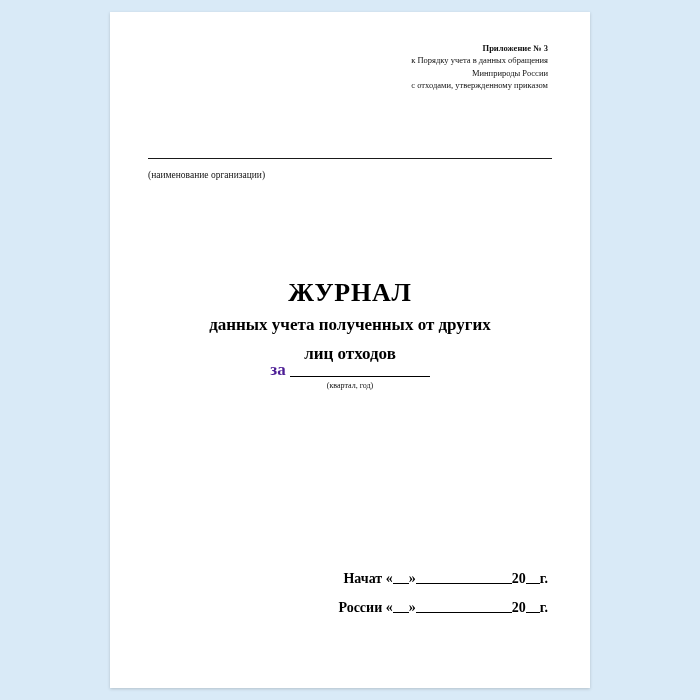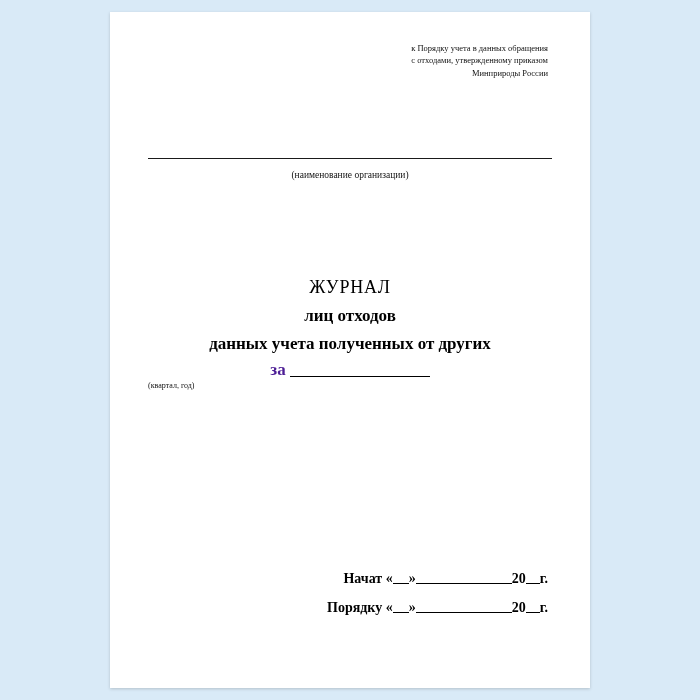--- a/index.html
+++ b/index.html
@@ -47,35 +47,34 @@
     top: 145px;
     width: 404px;
     border-bottom: 1px solid #1a1a1a;
     height: 1px;
   }
   .org-caption {
     position: absolute;
     left: 38px;
     top: 158px;
     width: 404px;
-    text-align: center;
     font-size: 9.5px;
     color: #111;
   }
   .title-block {
     position: absolute;
     left: 38px;
     top: 265px;
     width: 404px;
     text-align: center;
     color: #000;
   }
   .title-main {
-    font-size: 18px;
-    font-weight: normal;
+    font-size: 26px;
+    font-weight: bold;
     letter-spacing: 0.8px;
     line-height: 1.2;
   }
   .title-sub {
     font-size: 17px;
     font-weight: bold;
     line-height: 1.38;
     margin-top: 5px;
   }
   .za-row {
@@ -94,21 +93,21 @@
     border-bottom: 1.4px solid #000;
     height: 14px;
     vertical-align: -2px;
     margin-left: 4px;
   }
   .za-caption {
     position: absolute;
     left: 38px;
     top: 369px;
     width: 404px;
-    text-align: left;
+    text-align: center;
     font-size: 8px;
     color: #111;
   }
   .footer-block {
     position: absolute;
     right: 42px;
     top: 552px;
     width: 300px;
     text-align: right;
     font-size: 14px;
@@ -141,42 +140,43 @@
     vertical-align: -1px;
   }
 </style>
 </head>
 <body>
 
 <div id="stage">
   <div class="page">
 
     <div class="header-block">
+      <div class="line1">Приложение № 3</div>
       <div>к Порядку учета в данных обращения</div>
+      <div>Минприроды России</div>
       <div>с отходами, утвержденному приказом</div>
-      <div>Минприроды России</div>
     </div>
 
     <div class="org-line"></div>
     <div class="org-caption">(наименование организации)</div>
 
     <div class="title-block">
       <div class="title-main">ЖУРНАЛ</div>
+      <div class="title-sub">данных учета полученных от других</div>
       <div class="title-sub">лиц отходов</div>
-      <div class="title-sub">данных учета полученных от других</div>
     </div>
 
     <div class="za-row">
       <span>за</span><span class="za-blank"></span>
     </div>
     <div class="za-caption">(квартал, год)</div>
 
     <div class="footer-block">
       <div class="footer-line">
         <span>Начат «</span><span class="u-short"></span><span>»</span><span class="u-long"></span><span>20</span><span class="u-tiny"></span><span>г.</span>
       </div>
       <div class="footer-line">
-        <span>Порядку «</span><span class="u-short"></span><span>»</span><span class="u-long"></span><span>20</span><span class="u-tiny"></span><span>г.</span>
+        <span>России «</span><span class="u-short"></span><span>»</span><span class="u-long"></span><span>20</span><span class="u-tiny"></span><span>г.</span>
       </div>
     </div>
 
   </div>
 </div>
 
 </body></html>

